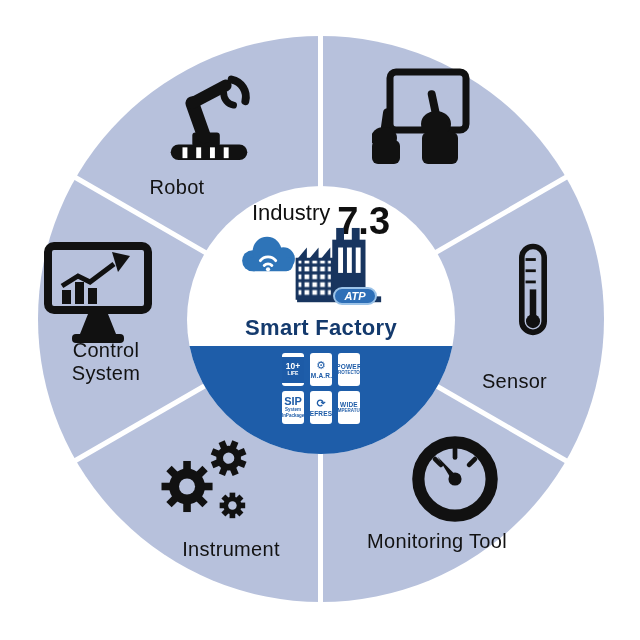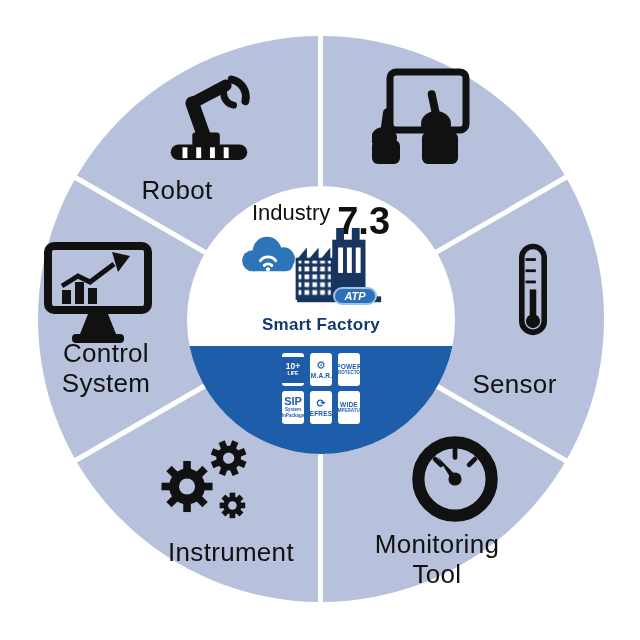--- a/index.html
+++ b/index.html
@@ -6,21 +6,21 @@
   .stage{position:relative;width:640px;height:640px;background:#fff;overflow:hidden;
          font-family:"Liberation Sans","DejaVu Sans",sans-serif;color:#151515;}
   
   .ring{position:absolute;left:38px;top:36px;width:566px;height:566px;border-radius:50%;
         background:#b7c1dc;}
   .divider{position:absolute;left:318px;top:35px;width:5px;height:284px;background:#ffffff;
            transform-origin:50% 100%;}
   .d0{transform:rotate(0deg);} .d60{transform:rotate(60deg);} .d120{transform:rotate(120deg);}
   .d180{transform:rotate(180deg);} .d240{transform:rotate(240deg);} .d300{transform:rotate(300deg);}
   
-  .seg-label{position:absolute;text-align:center;font-size:26px;line-height:1.15;color:#121212;
+  .seg-label{position:absolute;text-align:center;font-size:20px;line-height:1.15;color:#121212;
              letter-spacing:0.3px;}
   .lab-robot{left:118px;top:176px;width:118px;}
   .lab-hmi{left:385px;top:172px;width:95px;}
   .lab-sensor{left:452px;top:370px;width:125px;}
   .lab-monitoring{left:348px;top:530px;width:178px;}
   .lab-instrument{left:138px;top:538px;width:186px;}
   .lab-control{left:42px;top:339px;width:128px;}
   
   .icon{position:absolute;}
   .ic-robot{left:155px;top:58px;width:108px;height:108px;}
@@ -36,21 +36,21 @@
              align-items:flex-start;gap:7px;}
   .hub-title .t-reg{font-size:22px;color:#101010;}
   .hub-title .t-big{font-size:38px;font-weight:700;color:#101010;}
   .cloud-wrap{position:absolute;left:50px;top:44px;width:64px;height:48px;}
   .factory-wrap{position:absolute;left:106px;top:40px;width:102px;height:86px;}
   .atp-pill{position:absolute;left:146px;top:101px;width:44px;height:18px;background:#2e6fb7;
             border:2px solid #9cc3e8;border-radius:10px;display:flex;align-items:center;
             justify-content:center;color:#fff;font-weight:700;font-style:italic;font-size:11px;
             box-sizing:border-box;}
   .smart-factory{position:absolute;top:129px;left:0;right:0;text-align:center;
-                 font-size:17px;font-weight:700;color:#143a6d;letter-spacing:0.3px;}
+                 font-size:22px;font-weight:700;color:#143a6d;letter-spacing:0.3px;}
   .hub-blue{position:absolute;left:0;right:0;bottom:0;height:108px;background:#1e5da9;
             display:flex;flex-direction:column;align-items:center;gap:5px;padding-top:7px;
             box-sizing:border-box;}
   .badge-row{display:flex;gap:6px;justify-content:center;}
   .badge{width:22px;height:33px;background:#fff;border-radius:3px;display:flex;
          flex-direction:column;align-items:center;justify-content:center;gap:1px;
          color:#1d5ba7;overflow:hidden;}
   .badge .l1{font-size:6.5px;font-weight:700;letter-spacing:0.2px;line-height:1.1;}
   .badge .l2{font-size:4.5px;font-weight:700;line-height:1.1;}
   .badge .glyph{font-size:11px;line-height:1;font-weight:700;}

